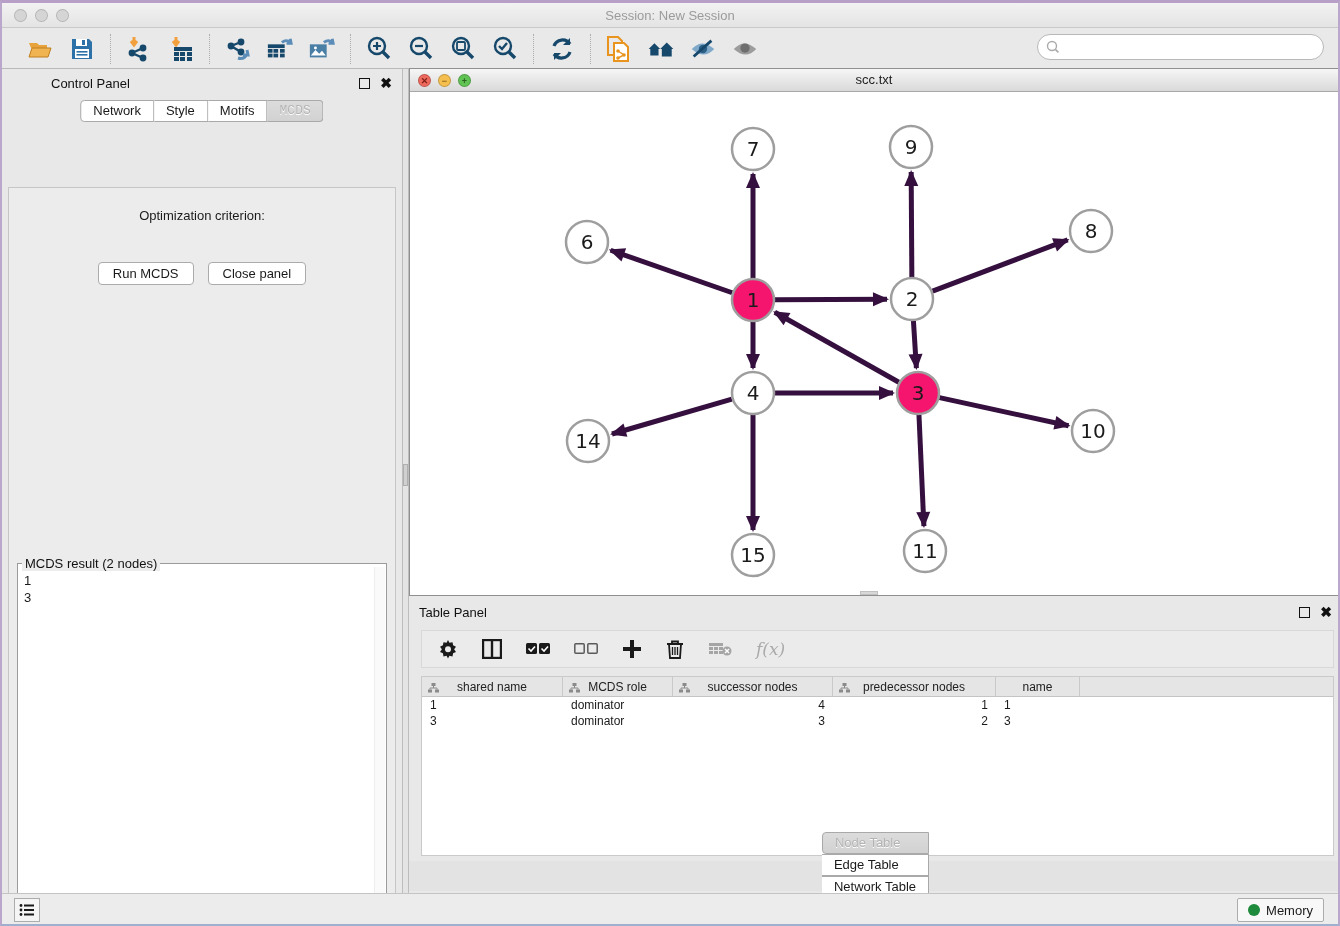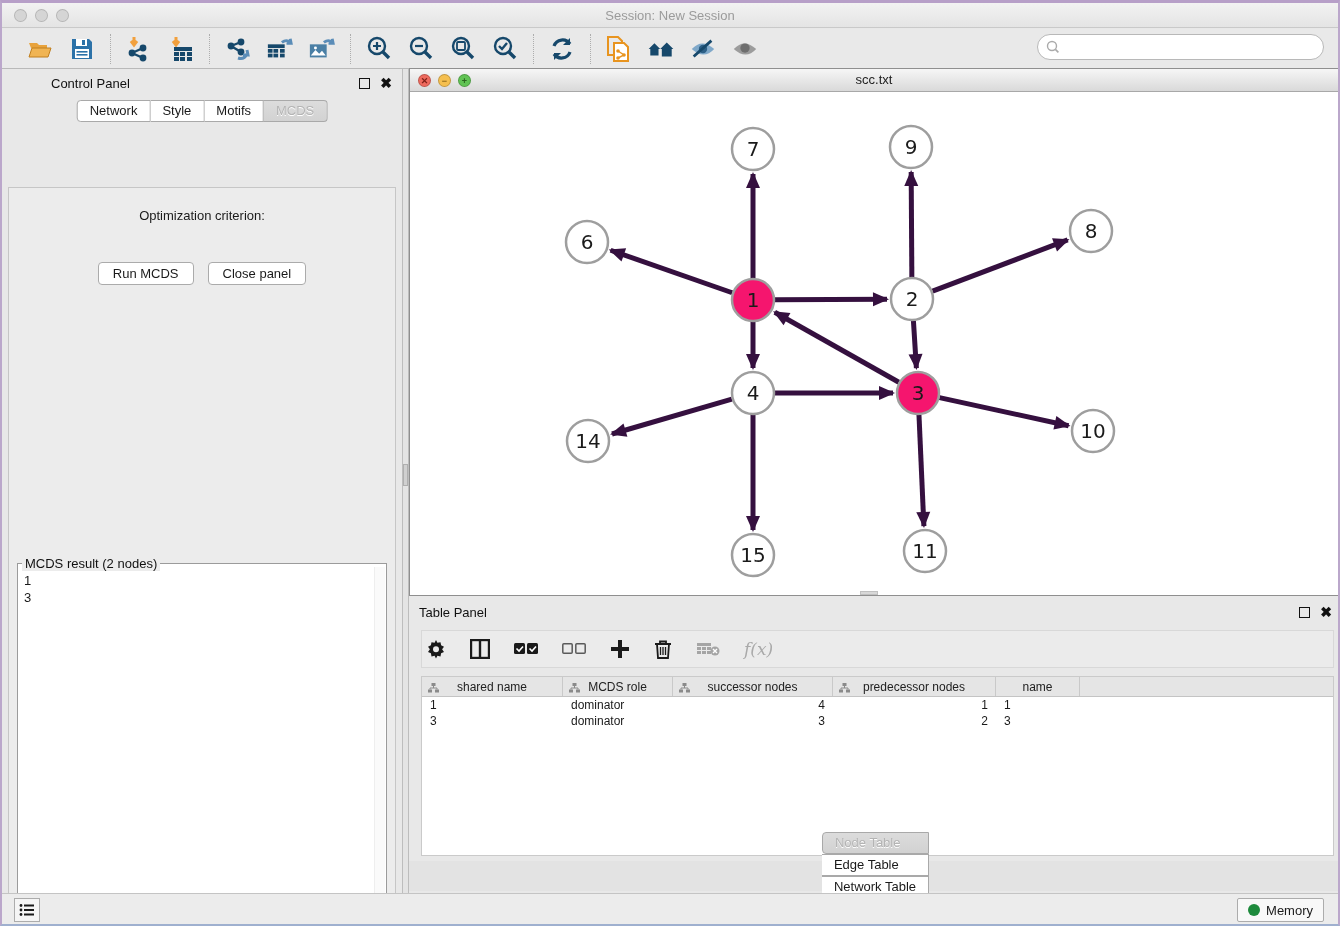--- a/index.html
+++ b/index.html
@@ -36,21 +36,21 @@
   .control-panel { left:0; top:66px; width:400px; height:824px; background:#E8E8E8;padding-left:39px; }
   .panel-head { height:28px; display:flex; align-items:center; padding:0 10px; }
   .panel-title { font-size:13px; color:#111; }
   .panel-btns { margin-left:auto; display:flex; gap:10px; align-items:center; }
   .float-box { width:11px; height:11px; border:1.5px solid #111; display:inline-block; cursor:pointer; }
   .close-x { font-size:14px; font-weight:bold; color:#111; cursor:pointer; line-height:11px; }
 
   .seg-tabs { position:absolute; left:50%; transform:translateX(-50%); display:flex; }
   .seg-tab { font-size:13px; padding:2px 12px; background:#fff; border:1px solid #A9A9A9; border-left:none; color:#1a1a1a; line-height:16px; cursor:pointer; white-space:nowrap; }
   .seg-tab:first-child { border-left:1px solid #A9A9A9; border-radius:4px 0 0 4px; }
-  .seg-tab:last-child { border-radius:0 4px 4px 0; }
+  .seg-tab:last-child { border-radius:0 4px 4px 0;font-family:Liberation Mono, monospace; }
   .seg-tab.active { background:linear-gradient(#DCDCDC,#D2D2D2); color:#B4B4B4; text-shadow:0 1px 0 #fff; }
 
   .cp-content { left:6px; top:118px; width:388px; height:770px; background:#ECECEC; border:1px solid #C6C6C6; }
   .opt-label { width:100%; text-align:center; top:20px; font-size:13px; }
   .dropdown { left:39px; top:42px; width:308px; height:24px; background:#fff; border:1px solid #ABABAB; border-radius:4px; display:flex; align-items:center; padding:0 8px; font-size:13px; cursor:pointer; }
   .dd-arrows { margin-left:auto; display:flex; flex-direction:column; gap:1px; align-items:center; }
   .dd-arrows span { width:0; height:0; border-left:4px solid transparent; border-right:4px solid transparent; }
   .dd-up { border-bottom:5px solid #444; }
   .dd-down { border-top:5px solid #444; }
   .mac-btn { background:#fff; border:1px solid #ABABAB; border-radius:4px; font-size:13px; padding:3px 14px; cursor:pointer; font-family:"Liberation Sans",sans-serif; color:#1a1a1a; }
@@ -71,21 +71,21 @@
   .net-lights { position:absolute; left:8px; top:5px; display:flex; gap:7px; }
   .net-dot { width:13px; height:13px; border-radius:50%; font-size:9px; font-weight:bold; display:flex; align-items:center; justify-content:center; border:1px solid rgba(0,0,0,.2); cursor:pointer; }
   .dot-close { background:#EE6A5E; color:#7E1F17; }
   .dot-min { background:#F5BF4F; color:#8F6A1B; }
   .dot-max { background:#61C354; color:#2A641F; }
   .net-canvas { position:relative; width:928px; height:503px; background:#fff; }
   .net-hgrip { position:absolute; left:450px; bottom:0px; width:18px; height:4px; background:#D8D8D8; border:1px solid #C0C0C0; }
 
   
   .table-panel { left:407px; top:595px; width:933px; height:293px; background:#E8E8E8; }
-  .tp-toolbar { left:12px; top:32px; width:913px; height:38px; background:#EBEBEB; border:1px solid #D8D8D8; display:flex; align-items:center; gap:24px; padding-left:4px; }
+  .tp-toolbar { left:12px; top:32px; width:913px; height:38px; background:#EBEBEB; border:1px solid #D8D8D8; display:flex; align-items:center; gap:24px; padding-left:16px; }
   .tp-icon { display:flex; align-items:center; justify-content:center; cursor:pointer; }
   .fx { font-family:"DejaVu Serif", serif; font-style:italic; font-size:17px; color:#A9A9A9; }
   .tp-table { left:12px; top:78px; width:913px; height:180px; background:#fff; border:1px solid #CACACA; overflow:hidden; }
   .th-row { display:flex; height:20px; background:#e5e5e5; border-bottom:1px solid #C4C4C4; }
   .th-cell { display:flex; align-items:center; justify-content:center; gap:5px; font-size:12px; color:#222; border-right:1px solid #C9C9C9; position:relative; }
   .td-row { display:flex; height:16px; font-size:12px; }
   .td-cell { padding:1px 8px; white-space:nowrap; overflow:hidden; }
   .al { text-align:left; } .ar { text-align:right; }
 
   .tp-tabs-strip { left:0px; top:263px; width:933px; height:30px; background:#E3E3E3; display:flex; justify-content:center; align-items:center; }

